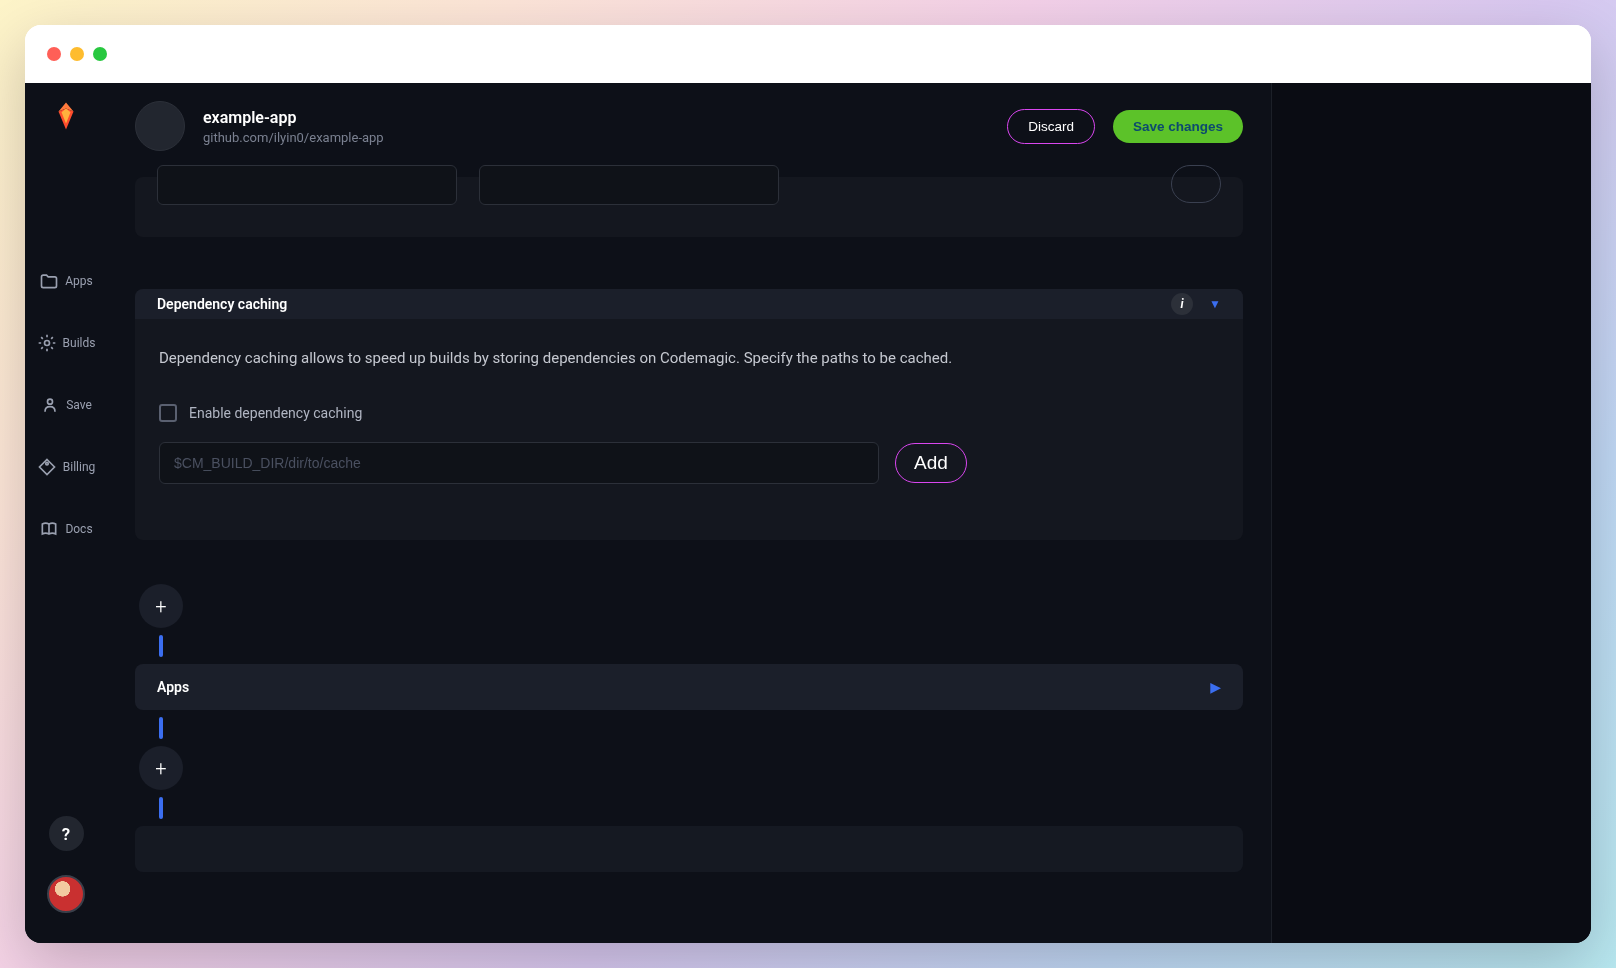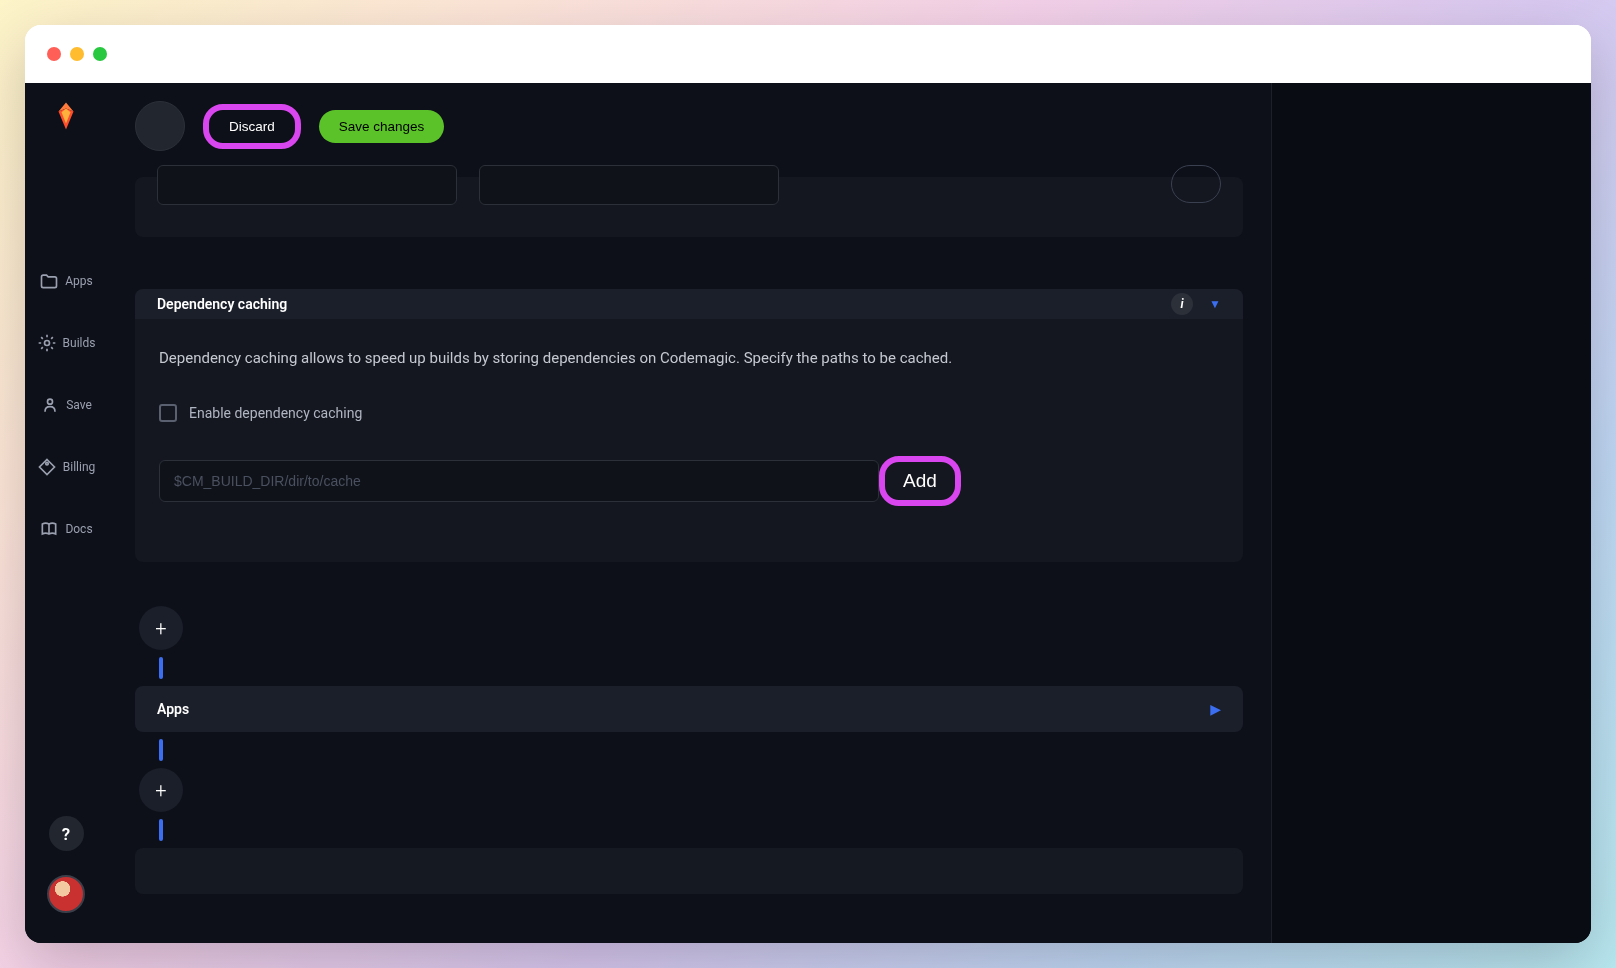--- a/index.html
+++ b/index.html
@@ -119,22 +119,22 @@
     .app-name { color: #fff; font-size: 16px; font-weight: 600; }
     .app-repo { color: #7a8090; font-size: 13px; margin-top: 3px; }
     .btn {
       padding: 9px 20px;
       border-radius: 20px;
       font-size: 13.5px;
       font-weight: 500;
       cursor: pointer;
       border: none;
     }
-    .btn-outline { background: transparent; border: 6px solid #d946ef; color: #fff; text-align: center; }
-    .btn-primary { background: #5cc229; color: #000000; font-weight: 400; }
+    .btn-outline { background: transparent; border: 1px solid #d946ef; color: #fff; text-align: center; }
+    .btn-primary { background: #5cc229; color: #0c4a6e; font-weight: 700; }
     .btn-small { padding: 8px 18px; font-size: 19px; }
     .placeholder-row {
       background: #14171f;
       border-radius: 8px;
       height: 60px;
       margin-bottom: 52px;
       display: flex;
       align-items: flex-start;
       padding: 0 22px;
       gap: 22px;
@@ -174,29 +174,29 @@
       border-radius: 50%;
       background: #2c3039;
       color: #fff;
       display: flex; align-items: center; justify-content: center;
       font-size: 12px; font-weight: 700; font-style: italic;
       cursor: pointer;
     }
     .chevron-icon { color: #3b6ef0; font-size: 12px; cursor: pointer; }
     .card-body { padding: 28px 24px; }
     .desc { color: #c5c8d0; font-size: 15px; line-height: 1.5; margin-bottom: 34px; }
-    .checkbox-row { display: flex; align-items: center; gap: 12px; margin-bottom: 34px; cursor: pointer; }
+    .checkbox-row { display: flex; align-items: center; gap: 12px; margin-bottom: 20px; cursor: pointer; }
     .checkbox {
       width: 18px; height: 18px;
       border: 2px solid #5a6070;
       border-radius: 3px;
       background: transparent;
     }
     .checkbox-label { color: #b0b5c2; font-size: 14px; }
-    .input-row { display: flex; align-items: center; margin-bottom: 28px; }
+    .input-row { display: flex; gap: 16px; align-items: center; margin-bottom: 28px; }
     .text-input {
       flex: 1;
       max-width: 720px;
       background: #0f1218;
       border: 1px solid #2c3039;
       border-radius: 6px;
       padding: 12px 14px;
       color: #c5c8d0;
       font-size: 14px;
     }
@@ -293,20 +293,24 @@
         <div class="help-btn">?</div>
         <div class="avatar"></div>
       </div>
     </div>
 
     <div class="main">
       <div class="content">
 
         <div class="header">
           <div class="app-avatar"></div>
+          <div class="app-info">
+            <div class="app-name">example-app</div>
+            <div class="app-repo">github.com/ilyin0/example-app</div>
+          </div>
           <button class="btn btn-outline">Discard</button>
           <button class="btn btn-primary">Save changes</button>
         </div>
 
         <div class="placeholder-row">
           <div class="ph-field"></div>
           <div class="ph-field"></div>
           <div class="ph-btn"></div>
         </div>
 

